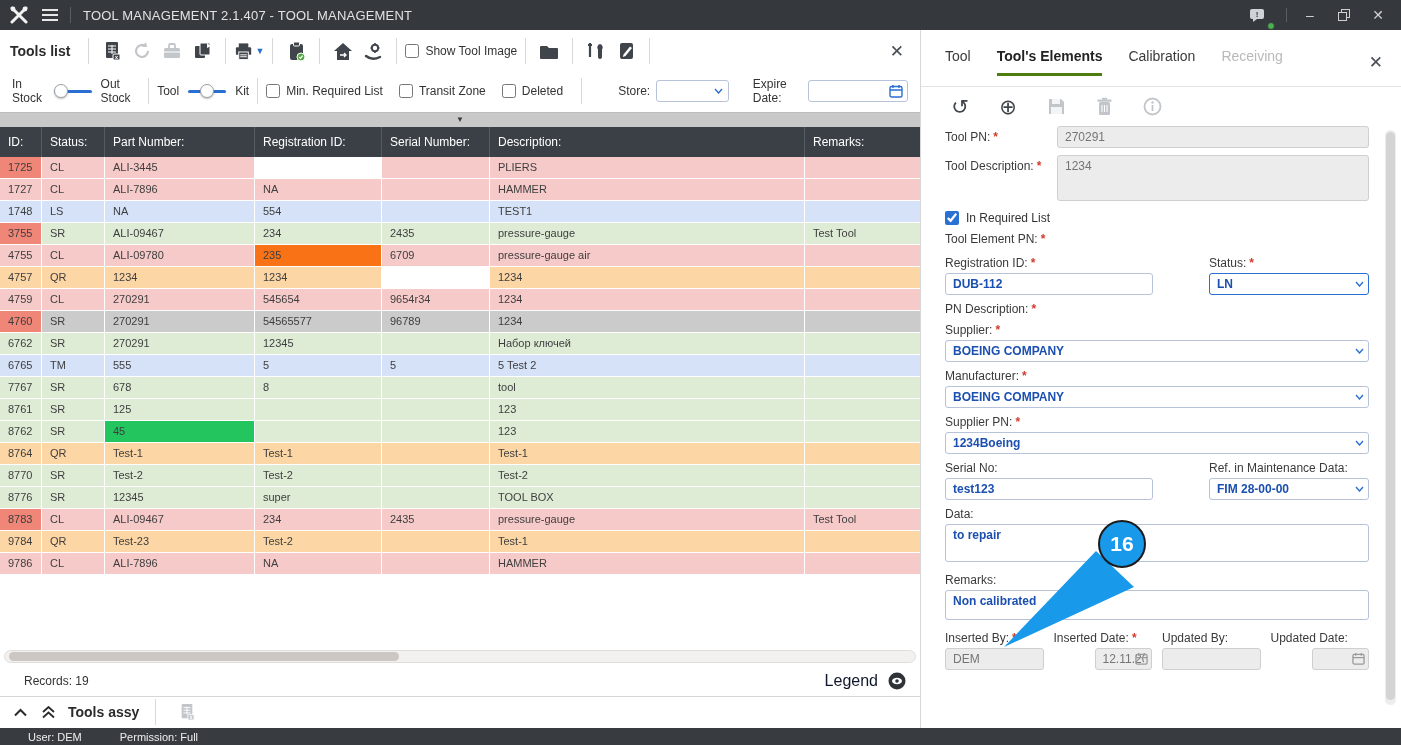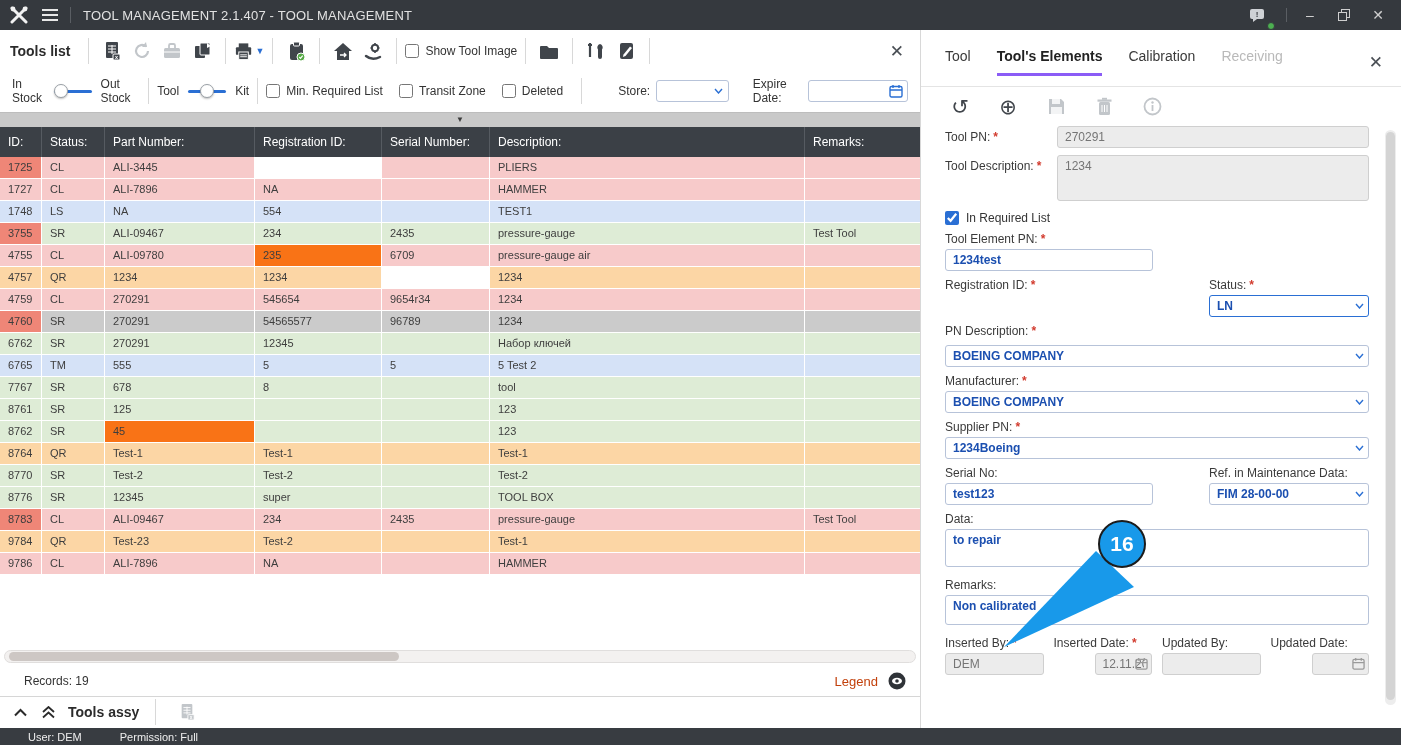--- a/index.html
+++ b/index.html
@@ -54,31 +54,31 @@
   .trow { display:flex; height:22px; line-height:21px; font-size:11px; color:#3e3e3e; border-bottom:1px solid #fff; cursor:pointer; }
   .tcell { padding-left:8px; border-right:1px solid #fff; overflow:hidden; white-space:nowrap; flex:none; }
   .c0 { width:42px; } .c1 { width:63px; } .c2 { width:150px; } .c3 { width:127px; }
   .c4 { width:108px; } .c5 { width:315px; } .c6 { flex:1 1 auto; border-right:none; }
 
   .hscroll { position:absolute; top:620px; left:4px; right:4px; height:13px; background:#f3f1f0; border:1px solid #e0dedd; border-radius:7px; }
   .hscroll .thumb { position:absolute; left:4px; top:1px; height:9px; width:390px; background:#cdc7c4; border-radius:5px; cursor:pointer; }
 
   .records-row { position:absolute; top:636px; left:0; right:0; height:30px; display:flex; align-items:center; padding:0 14px 0 24px; font-size:12px; color:#333; }
   .legend-wrap { margin-left:auto; display:flex; align-items:center; gap:10px; }
-  .legend-label { font-size:13px; color:#c2410c; }
+  .legend-label { font-size:16px; color:#0f172a; }
 
   .assy-row { position:absolute; top:666px; left:0; right:0; height:31px; border-top:1px solid #d6d6d6; display:flex; align-items:center; padding:0 10px; gap:8px; }
   .assy-title { font-size:14px; font-weight:bold; color:#2b2b2b; margin-left:2px; }
   .chevbtn { display:flex; align-items:center; justify-content:center; width:20px; height:20px; cursor:pointer; color:#2b2b2b; }
 
   
   .right-panel { position:absolute; top:30px; left:920px; right:0; bottom:17px; background:#fff; border-left:1px solid #d8d8d8; }
   .tabs { position:absolute; top:18px; left:24px; right:20px; height:38px; display:flex; gap:26px; align-items:flex-start; }
   .tab { font-size:14px; color:#3a3a3a; padding-bottom:9px; cursor:pointer; }
-  .tab.active { font-weight:bold; color:#222; border-bottom:3px solid #8b5cf6; }
+  .tab.active { font-weight:bold; color:#222; border-bottom:3px solid #4d7c0f; }
   .tab.disabled { color:#b9b9b9; }
   .panel-close { position:absolute; top:22px; right:18px; font-size:17px; color:#4a4f55; cursor:pointer; }
   .tabline { position:absolute; top:56px; left:0; right:0; height:1px; background:#e4e4e4; }
   .rp-toolbar { position:absolute; top:63px; left:26px; display:flex; align-items:center; gap:22px; }
   .rp-btn { width:26px; height:26px; display:flex; align-items:center; justify-content:center; cursor:pointer; }
   .rp-glyph { font-size:21px; line-height:21px; }
 
   .form { position:absolute; top:96px; left:24px; width:424px; }
   .form label { display:block; font-size:12px; color:#3a3a3a; margin:0 0 3px 0; }
   .req { color:#d23b2e; font-weight:bold; margin-left:3px; }
@@ -412,21 +412,21 @@
           <div class="tcell c1" style="background: rgb(222, 236, 214);">SR</div>
           <div class="tcell c2" style="background: rgb(222, 236, 214);">125</div>
           <div class="tcell c3" style="background: rgb(222, 236, 214);"></div>
           <div class="tcell c4" style="background: rgb(222, 236, 214);"></div>
           <div class="tcell c5" style="background: rgb(222, 236, 214);">123</div>
           <div class="tcell c6" style="background: rgb(222, 236, 214);"></div>
         </div>
         <div class="trow">
           <div class="tcell c0" style="background: rgb(222, 236, 214);">8762</div>
           <div class="tcell c1" style="background: rgb(222, 236, 214);">SR</div>
-          <div class="tcell c2" style="background: #f97316;">45</div>
+          <div class="tcell c2" style="background: #22c55e;">45</div>
           <div class="tcell c3" style="background: rgb(222, 236, 214);"></div>
           <div class="tcell c4" style="background: rgb(222, 236, 214);"></div>
           <div class="tcell c5" style="background: rgb(222, 236, 214);">123</div>
           <div class="tcell c6" style="background: rgb(222, 236, 214);"></div>
         </div>
         <div class="trow">
           <div class="tcell c0" style="background: rgb(252, 214, 165);">8764</div>
           <div class="tcell c1" style="background: rgb(252, 214, 165);">QR</div>
           <div class="tcell c2" style="background: rgb(252, 214, 165);">Test-1</div>
           <div class="tcell c3" style="background: rgb(252, 214, 165);">Test-1</div>
@@ -574,44 +574,45 @@
     </div>
 
     <div class="chkrow">
       <input type="checkbox" checked="checked" style="">
       <span>In Required List</span>
     </div>
 
     <div class="frow cols">
       <div class="colL">
         <label><span>Tool Element PN:</span><span class="req">*</span></label>
-        <input class="inp" value="1234test" style="">
       </div>
     </div>
 
     <div class="frow cols">
       <div class="colL">
         <label><span>Registration ID:</span><span class="req">*</span></label>
+        <input class="inp" value="DUB-112" style="">
       </div>
       <div class="colR">
         <label><span>Status:</span><span class="req">*</span></label>
         <div class="ddwrap">
           <input class="inp focusblue" value="LN" style="">
           <svg class="chev-blue i" width="9" height="6" viewBox="0 0 9 6">
               <path d="M1 1l3.5 4L8 1" stroke="#2a6fd4" stroke-width="1.4" fill="none"></path>
             </svg>
         </div>
       </div>
     </div>
 
     <div class="frow">
       <label><span>PN Description:</span><span class="req">*</span></label>
     </div>
 
     <div class="frow">
+      <label><span>Supplier:</span><span class="req">*</span></label>
       <div class="ddwrap">
         <input class="inp" value="BOEING COMPANY" style="">
         <svg class="chev-blue i" width="9" height="6" viewBox="0 0 9 6">
             <path d="M1 1l3.5 4L8 1" stroke="#2a6fd4" stroke-width="1.4" fill="none"></path>
           </svg>
       </div>
     </div>
 
     <div class="frow">
       <label><span>Manufacturer:</span><span class="req">*</span></label>

